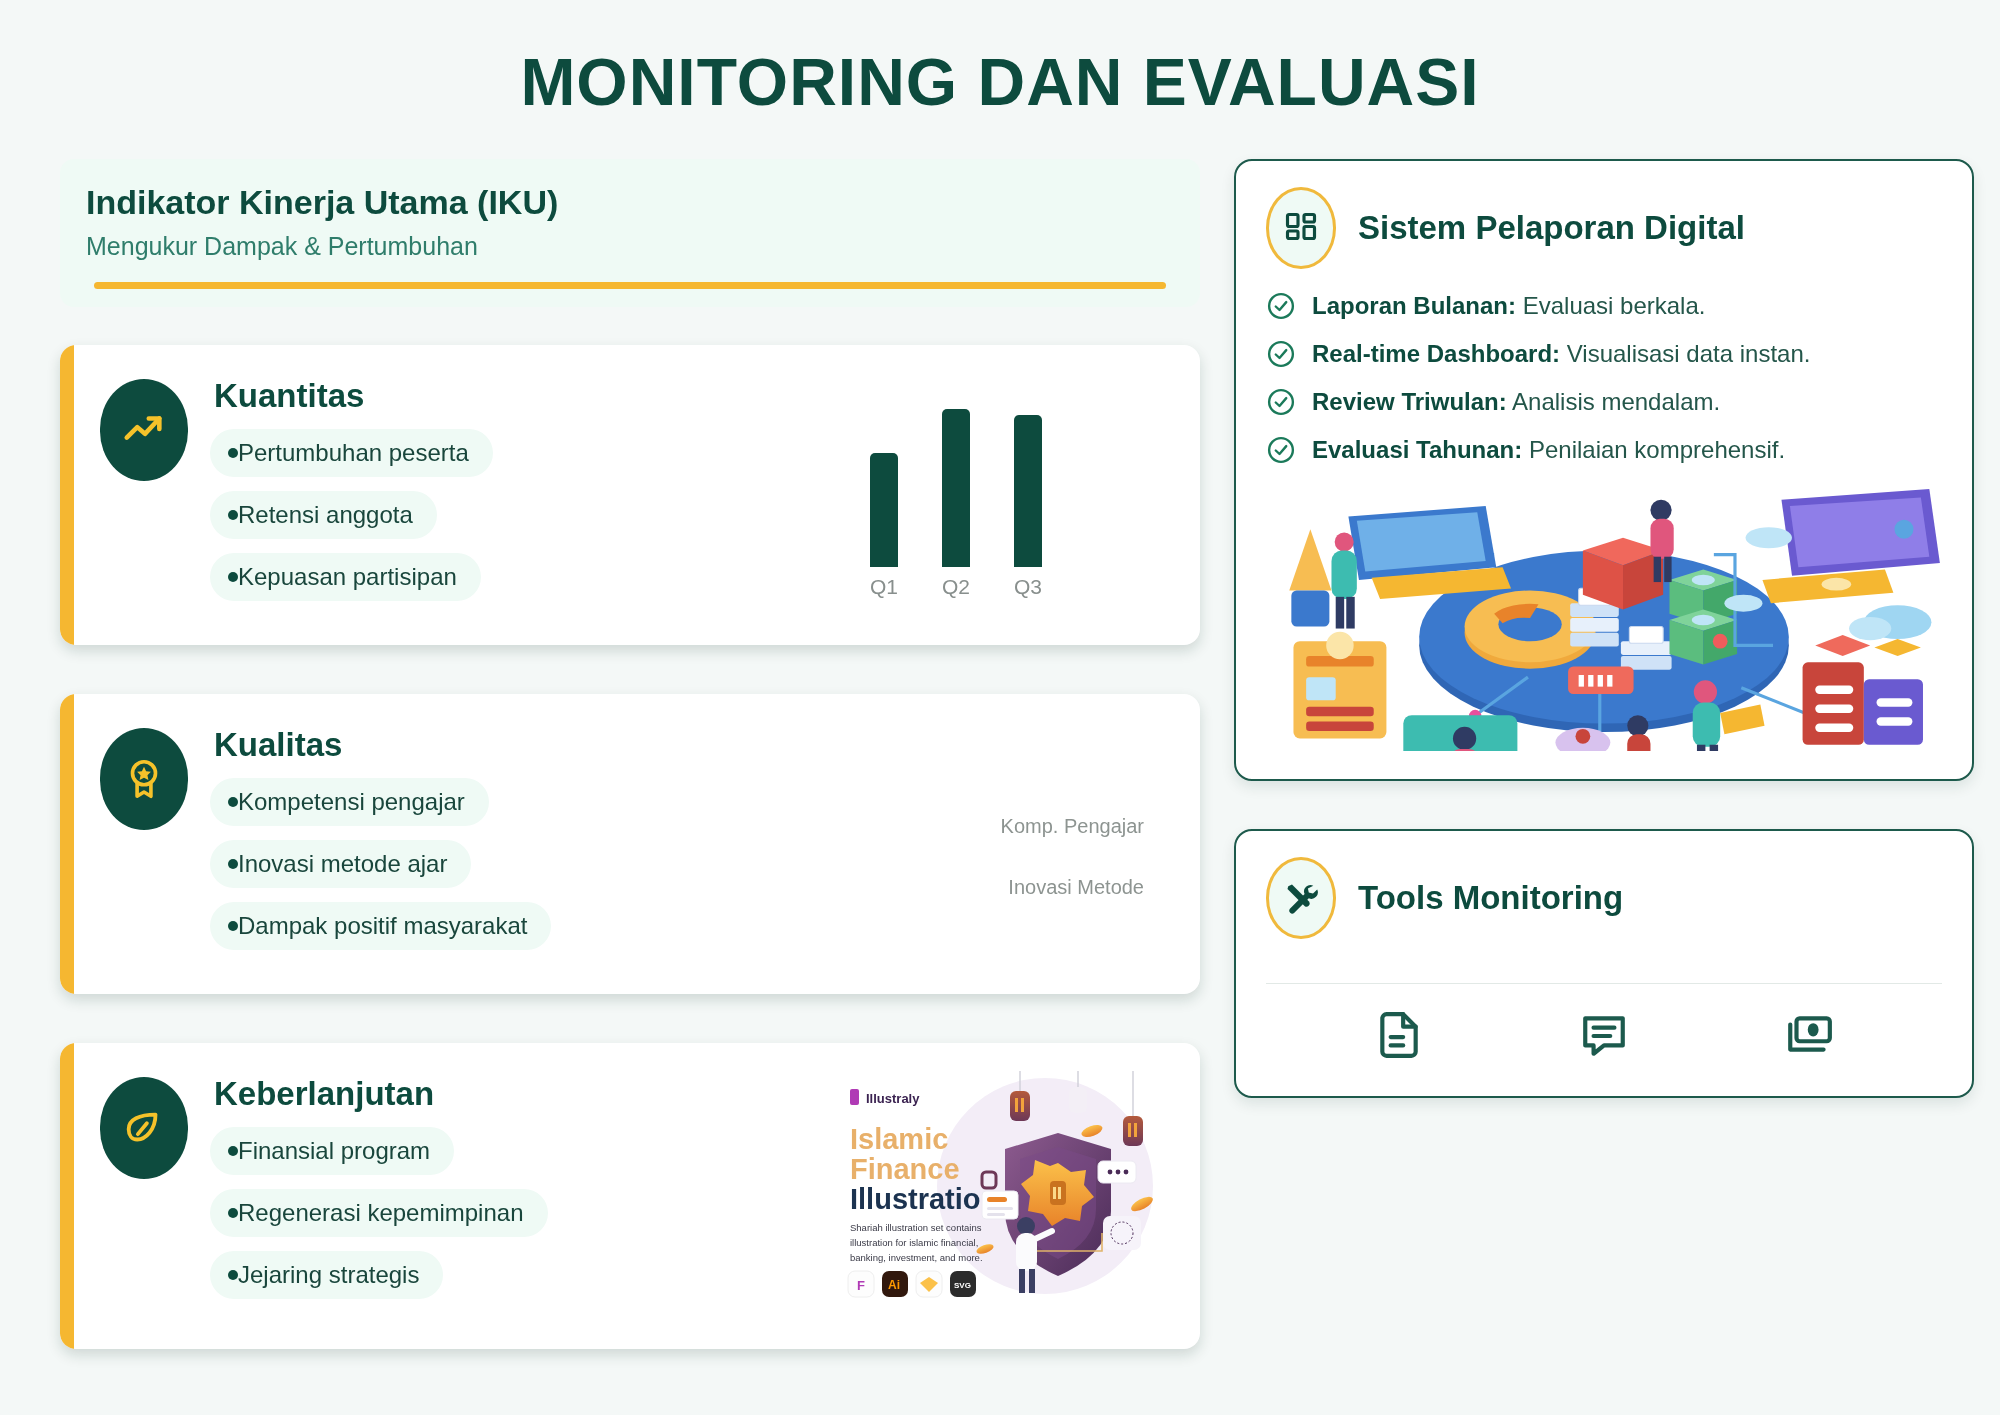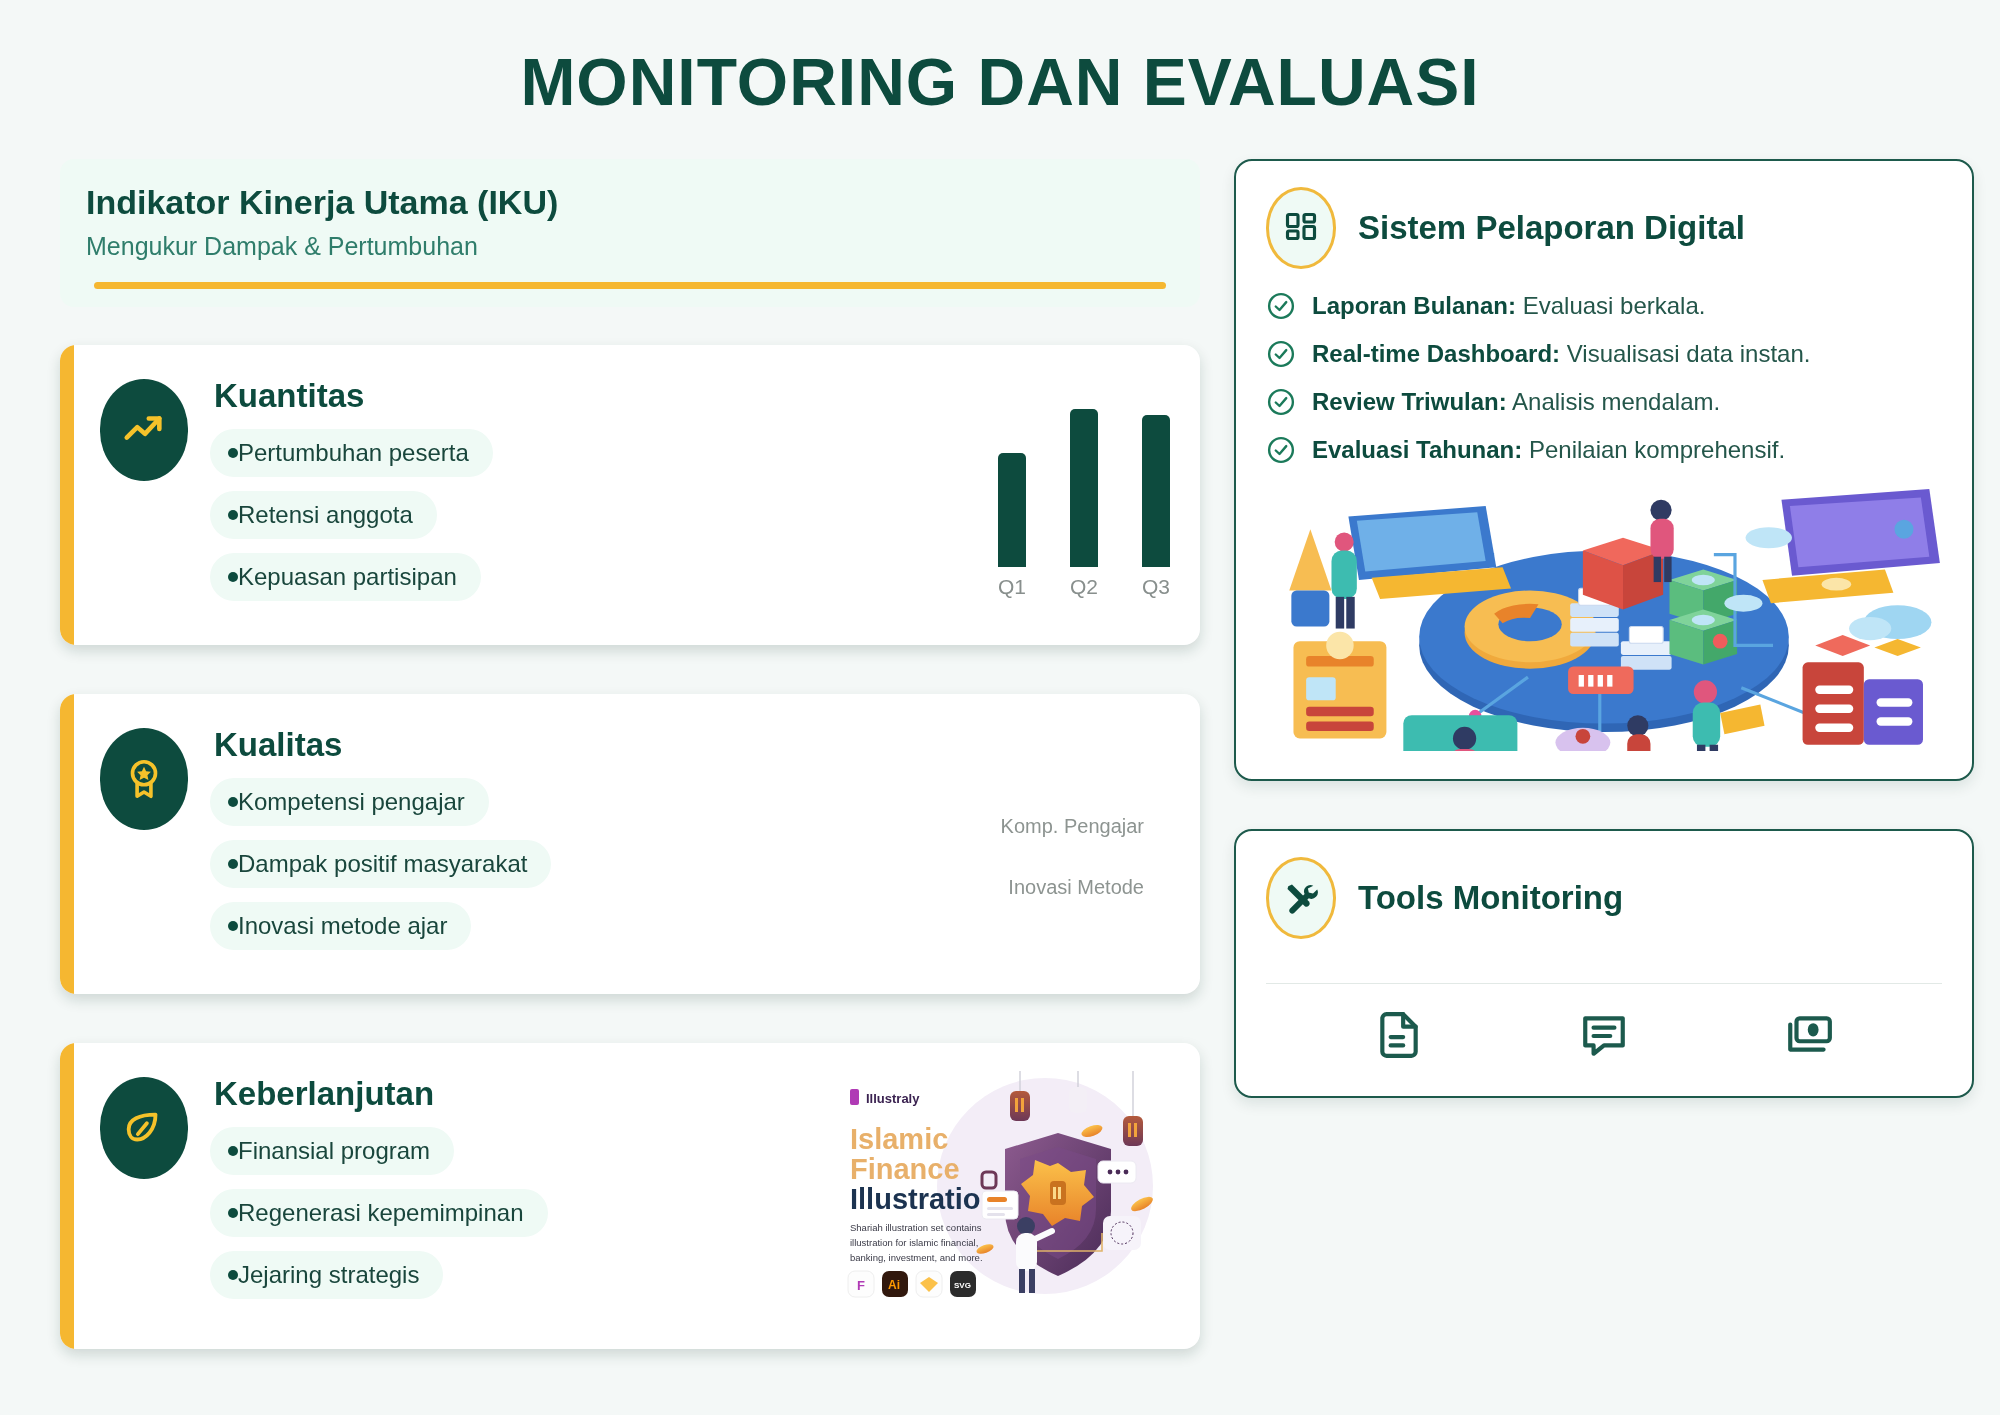--- a/index.html
+++ b/index.html
@@ -94,21 +94,21 @@
     padding:10px 24px 10px 18px;
     font-size:24px;
     color:#19463c;
     display:flex;align-items:center;
     white-space:nowrap;
   }
   .chip .dot{width:10px;height:10px;border-radius:50%;background:#0d4b3e;flex:none;}
 
   
   .minichart{
-    width:300px;flex:none;display:flex;align-items:flex-end;justify-content:flex-end;
+    width:300px;flex:none;display:flex;align-items:flex-end;justify-content:flex-start;
     padding-bottom:18px;
   }
   .bars{display:flex;align-items:flex-end;gap:44px;height:190px;}
   .barwrap{display:flex;flex-direction:column;align-items:center;justify-content:flex-end;height:100%;}
   .bar{width:28px;background:#0d4b3e;border-radius:5px 5px 0 0;}
   .barlabel{font-size:21px;color:#888f8d;margin-top:8px;}
 
   
   .hbars{
     width:300px;flex:none;display:flex;flex-direction:column;justify-content:center;
@@ -244,25 +244,25 @@
             </div>
             <div class="cardmain">
               <div class="cardtitle">Kualitas</div>
               <div class="chips">
                 <div class="chip">
                   <span class="dot"></span>
                   <span>Kompetensi pengajar</span>
                 </div>
                 <div class="chip">
                   <span class="dot"></span>
+                  <span>Inovasi metode ajar</span>
+                </div>
+                <div class="chip">
+                  <span class="dot"></span>
                   <span>Dampak positif masyarakat</span>
-                </div>
-                <div class="chip">
-                  <span class="dot"></span>
-                  <span>Inovasi metode ajar</span>
                 </div>
               </div>
             </div>
             <div class="hbars">
               <div class="hbrow">
                 <span class="hblabel">Komp. Pengajar</span>
                 <span class="hbtrack"><span class="hbfill" style="width:100%"></span></span>
               </div>
               <div class="hbrow">
                 <span class="hblabel">Inovasi Metode</span>

